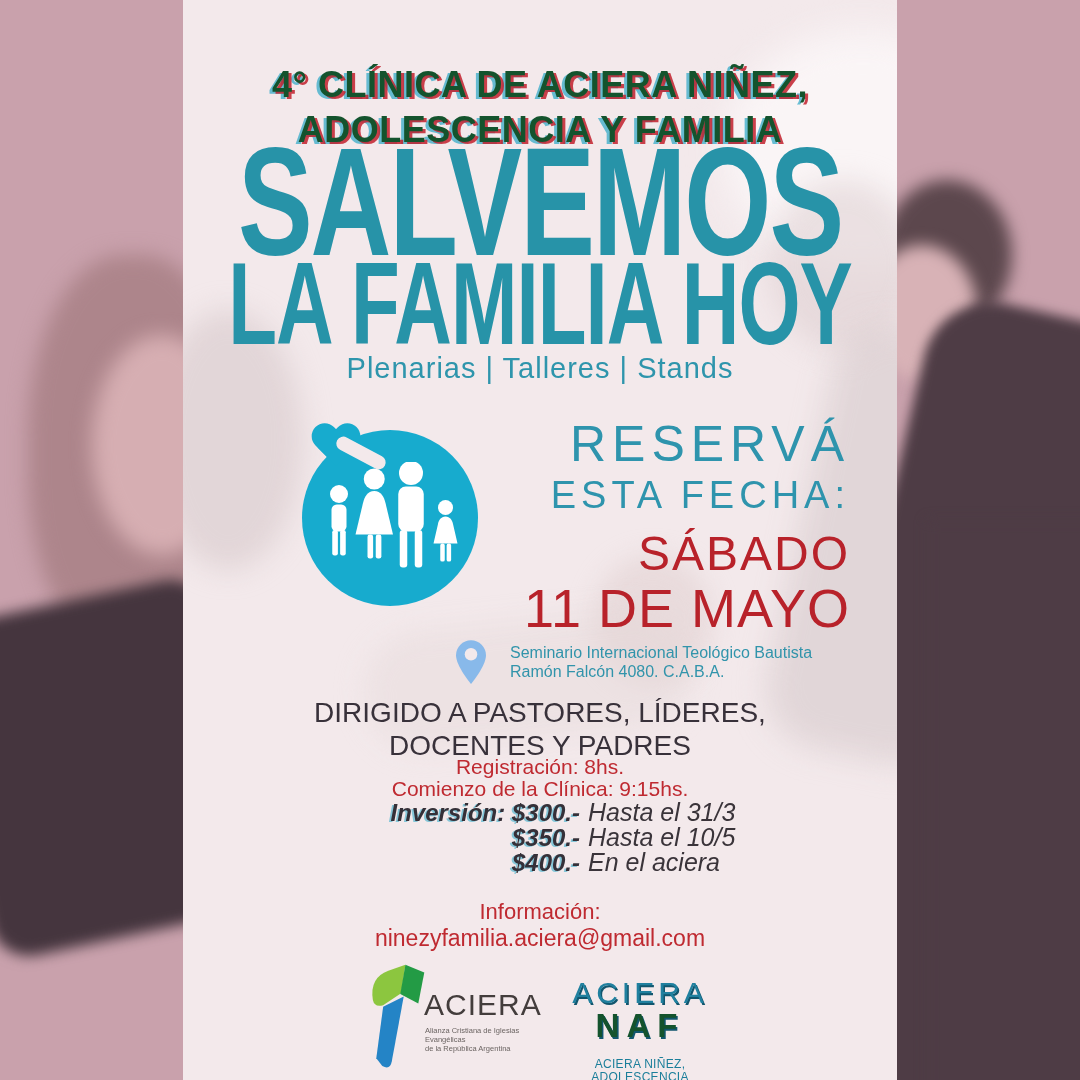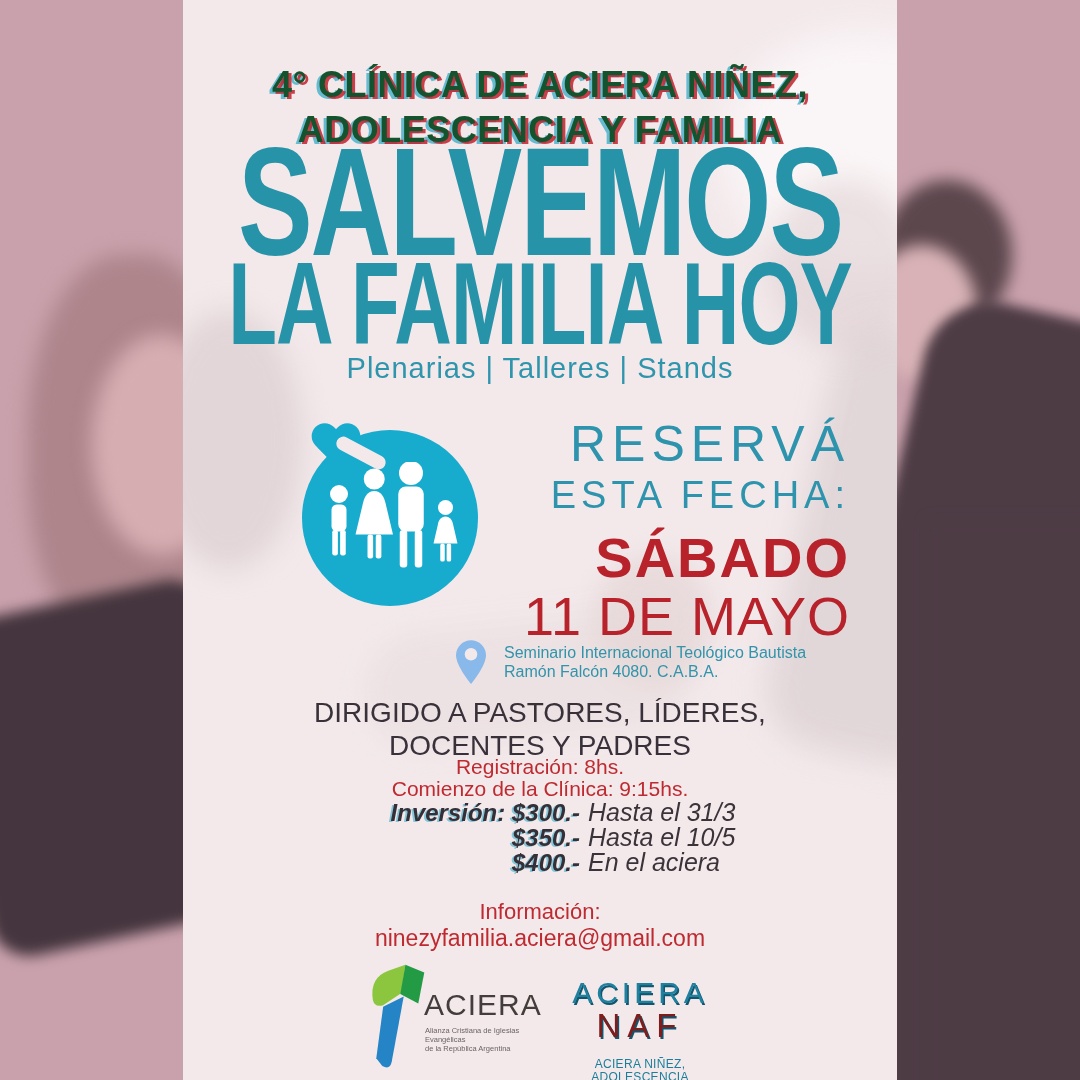--- a/index.html
+++ b/index.html
@@ -51,24 +51,24 @@
   .heart { left:311px; top:424px; width:50px; height:46px; }
   .heart::before, .heart::after { content:""; position:absolute; top:0; width:26px; height:42px;
                    border-radius:26px 26px 0 0; background:#17abce; }
   .heart::before { left:25px; transform:rotate(-45deg); transform-origin:0 100%; }
   .heart::after  { left:-1px; transform:rotate(45deg);  transform-origin:100% 100%; }
   .slash { left:334px; top:446px; width:54px; height:14px; background:#f3e9eb; border-radius:7px; transform:rotate(28deg); }
 
   .date-block { left:450px; top:418px; width:400px; text-align:right; }
   .reserve   { font-size:50px; font-weight:300; letter-spacing:6px; line-height:1.05; color:#2e94ad; }
   .this-date { font-size:38px; font-weight:300; letter-spacing:5px; line-height:1.1; color:#2e94ad; margin-top:4px; }
-  .day       { font-size:56px; font-weight:700; letter-spacing:2px; line-height:1.0; color:#b8222a; margin-top:14px; }
+  .day       { font-size:48px; font-weight:400; letter-spacing:2px; line-height:1.0; color:#b8222a; margin-top:14px; }
   .date2     { font-size:54px; font-weight:500; letter-spacing:1px; line-height:1.05; color:#b8222a; margin-top:2px; }
 
-  .location { left:456px; top:640px; display:flex; gap:18px; align-items:flex-start; }
+  .location { left:456px; top:640px; display:flex; gap:24px; align-items:flex-start; }
   .loc-text { font-size:16px; line-height:19px; font-weight:500; color:#3194ab; text-align:left; padding-top:3px; }
 
   .audience { top:696px; font-size:28px; line-height:33px; font-weight:500; letter-spacing:0; color:#38313a; }
   .schedule { top:756px; font-size:21px; line-height:22px; font-weight:500; color:#bf2a31; }
 
   .pricing { left:285px; top:800px; width:530px; display:grid; grid-template-columns:295px auto; column-gap:8px; row-gap:0;font-style:italic; }
   .price { text-align:right; font-size:24px; line-height:25px; font-weight:700; color:#353038;
            text-shadow:-2px 1px 0 rgba(42,169,201,0.55); }
   .cond  { text-align:left; font-size:25px; line-height:25px; font-weight:400; color:#3a343a; }
 
@@ -76,21 +76,21 @@
   .contact-email { top:925px; font-size:23px; line-height:27px; font-weight:400; color:#bf2a31; }
 
   
   .aciera-logo { left:358px; top:956px; width:180px; height:122px; }
   .aciera-mark { position:absolute; left:8px; top:2px; }
   .aciera-name { position:absolute; left:66px; top:32px; font-size:30px; font-weight:500; letter-spacing:1px; color:#433d3c; }
   .aciera-tag  { position:absolute; left:67px; top:70px; font-size:7.5px; line-height:9px; color:#6b6462; }
 
   .naf-logo { left:545px; top:978px; width:190px; text-align:center; }
   .naf-l1 { font-size:30px; font-weight:500; letter-spacing:4px; line-height:1; color:#20809f; text-shadow:1.5px 1.5px 0 #11566e; }
-  .naf-l2 { font-size:33px; font-weight:400; letter-spacing:7px; line-height:1; color:#7f1d1d; text-shadow:1.5px 1.5px 0 #11566e; margin-top:1px; }
+  .naf-l2 { font-size:33px; font-weight:700; letter-spacing:7px; line-height:1; color:#14532d; text-shadow:1.5px 1.5px 0 #11566e; margin-top:1px; }
   .naf-sub { margin-top:16px; font-size:12px; line-height:13px; font-weight:400; letter-spacing:0.3px; color:#1b7e9a; }
 </style>
 </head>
 <body>
 
 <div class="poster">
 
   <div class="strip strip-left">
     <div class="blob w-hair"></div>
     <div class="blob w-face"></div>

